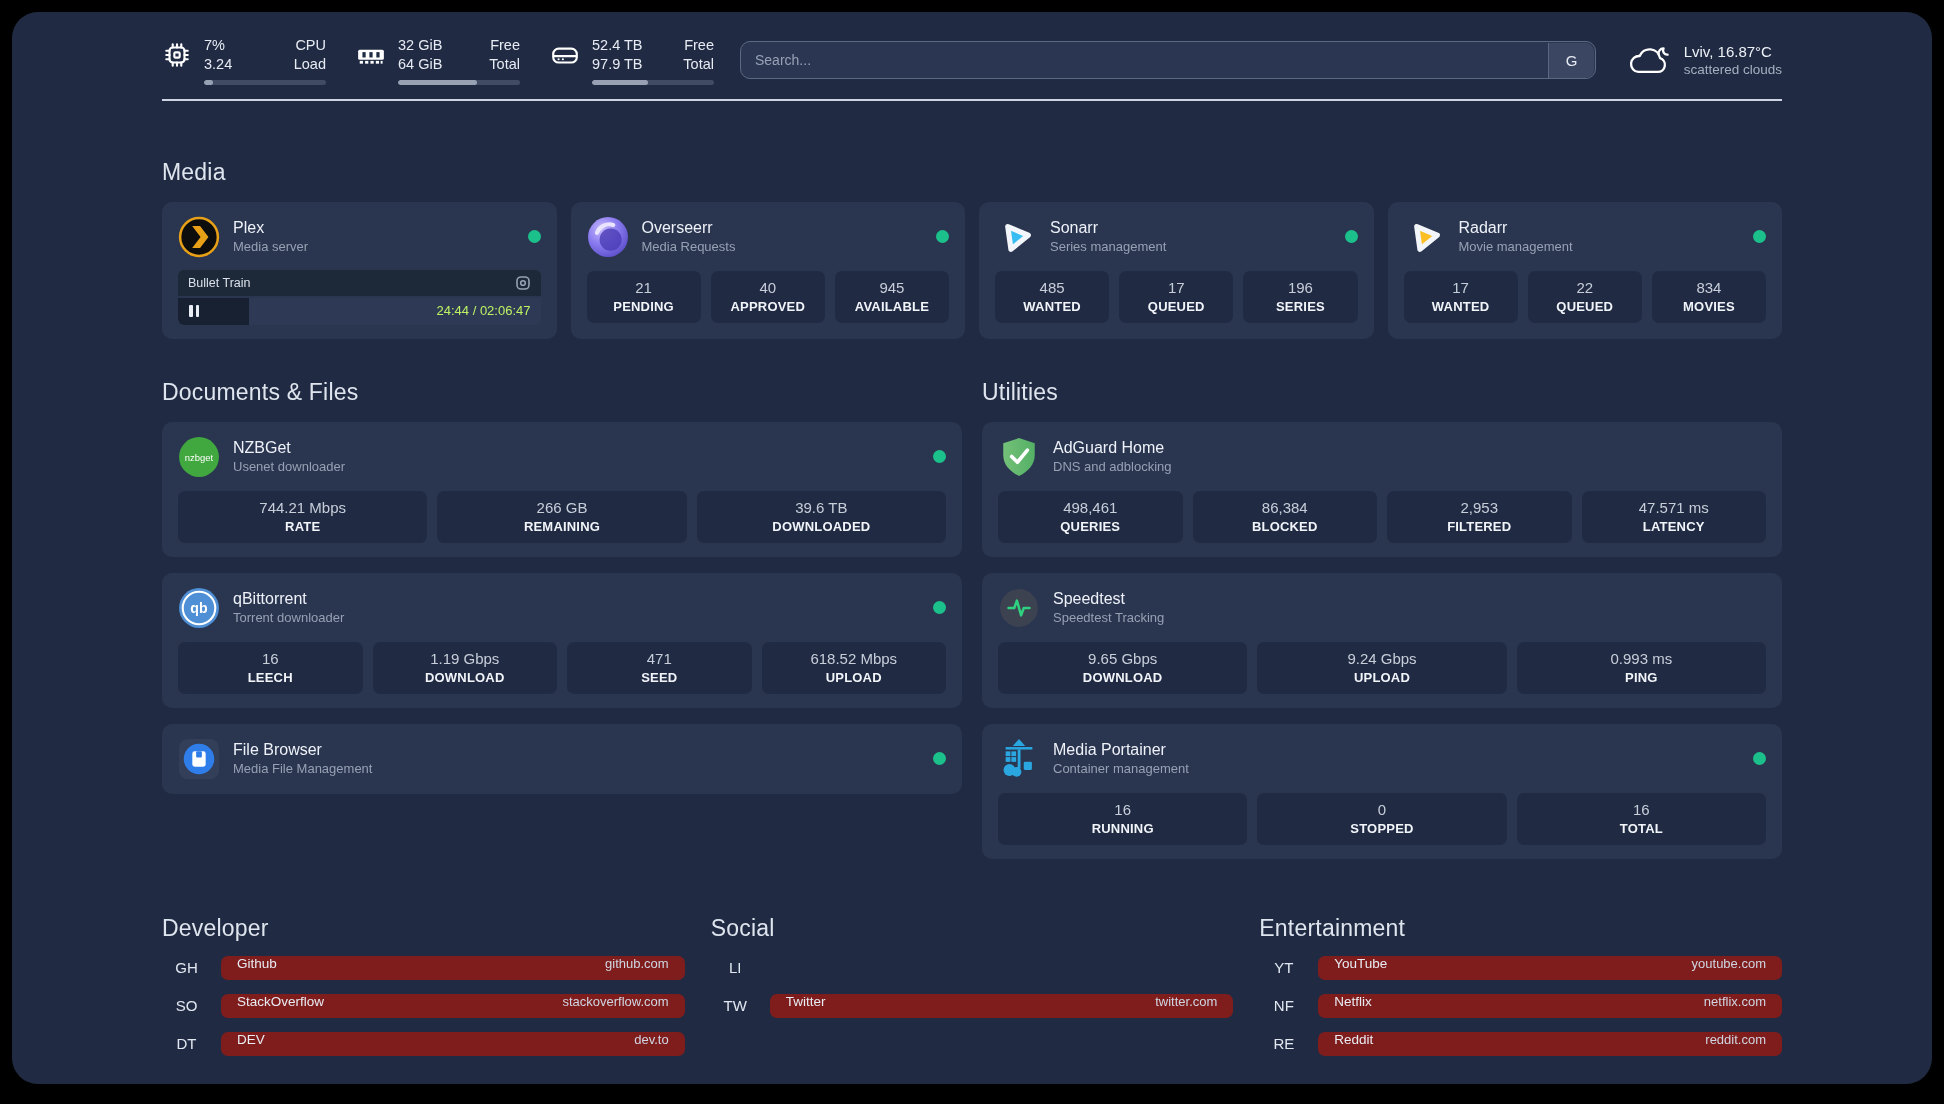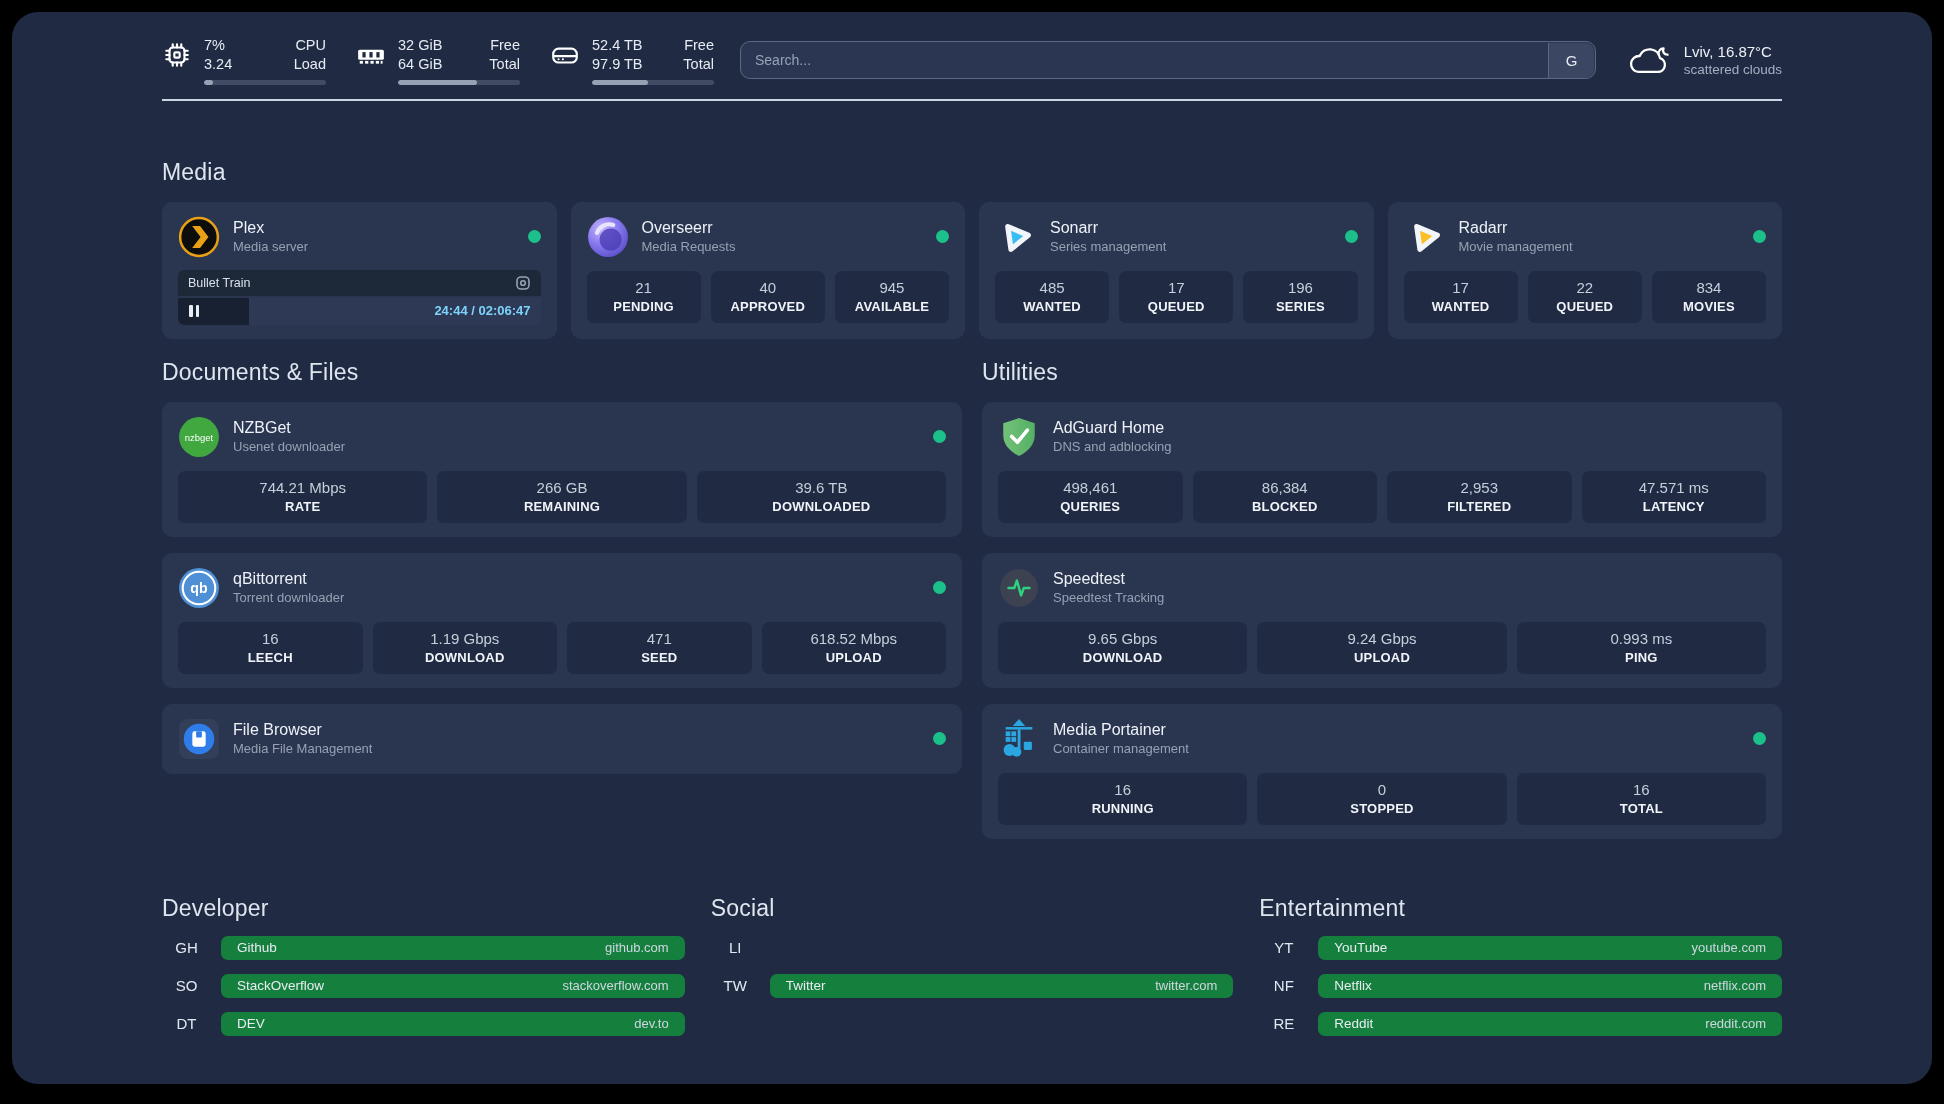--- a/index.html
+++ b/index.html
@@ -24,21 +24,21 @@
   .gbtn{position:absolute;top:1.5px;right:1.5px;bottom:1.5px;width:46px;background:#3a4662;border-left:1.5px solid #5c6781;border-radius:0 8.5px 8.5px 0;display:flex;align-items:center;justify-content:center;color:#e7ebf3;font-size:15px;cursor:pointer}
   .weather{display:flex;align-items:center;gap:12px}
   .wtexts .wtitle{font-size:15px;color:#eef1f7}
   .wtexts .wsub{font-size:13.5px;color:#a6afc0;margin-top:2px}
   .divider{margin-top:14px;border-top:2px solid #ccd4e3}
 
   
   h2.sec{font-size:23px;font-weight:500;color:#dfe5ee;letter-spacing:.2px}
   .sec-media{margin-top:58px}
   .grid4{display:grid;grid-template-columns:repeat(4,1fr);gap:14px;margin-top:16px}
-  .two-col{display:grid;grid-template-columns:1fr 1fr;gap:20px;margin-top:20px;align-items:start}
+  .two-col{display:grid;grid-template-columns:1fr 1fr;gap:20px;margin-top:40px;align-items:start}
   .col-cards{display:flex;flex-direction:column;gap:16px;margin-top:16px}
 
   
   .card{background:#2a3550;border-radius:10px;padding:14px 16px;cursor:pointer}
   .card-head{display:flex;align-items:center;gap:13px}
   .app-icon{width:42px;height:42px;flex:0 0 42px;display:flex;align-items:center;justify-content:center}
   .app-icon svg{width:100%;height:100%}
   .card-title{font-size:16px;font-weight:400;color:#eef2f8}
   .card-sub{font-size:13px;color:#97a1b3;margin-top:2px}
   .dot{width:13px;height:13px;border-radius:50%;background:#1cc08a;margin-left:auto;flex:0 0 13px}
@@ -48,28 +48,28 @@
   .stat-label{font-size:13px;font-weight:700;color:#f1f4f9;margin-top:3px;letter-spacing:.2px}
 
   
   .player{margin-top:12px}
   .prow1{display:flex;align-items:center;justify-content:space-between;background:#1d2839;border-radius:6px 6px 0 0;padding:4px 10px;height:26px}
   .ptitle{font-size:12.5px;color:#dbe1ea}
   .prow2{position:relative;height:27px;background:#2e3a55;border-radius:0 0 6px 6px;margin-top:2px;overflow:hidden}
   .pfill{position:absolute;left:0;top:0;bottom:0;background:#172131;border-radius:0 0 0 6px;width:0}
   .pause{position:absolute;left:11px;top:7px;display:flex;gap:3px;cursor:pointer}
   .pause i{display:block;width:3.5px;height:12px;background:#e9edf4;border-radius:1px}
-  .ptime{position:absolute;right:10px;top:5px;font-size:13px;font-weight:700;color:#7dd3fc}
+  .ptime{position:absolute;right:10px;top:5px;font-size:13px;font-weight:400;color:#bef264}
 
   
   .bookmarks{display:grid;grid-template-columns:repeat(3,1fr);gap:26px;margin-top:56px}
   .bm-list{margin-top:14px}
   .bm-row{display:flex;gap:10px;margin-bottom:14px;height:24px;cursor:pointer}
   .bm-abbr{width:49px;flex:0 0 49px;background:#202b43;border-radius:7px;display:flex;align-items:center;justify-content:center;font-size:15px;color:#e2e8f1}
-  .bm-pill{flex:1;background:#15803d;border-radius:7px;display:flex;align-items:center;justify-content:space-between;padding:0 16px}
+  .bm-pill{flex:1;background:#7f1d1d;border-radius:7px;display:flex;align-items:flex-start;justify-content:space-between;padding:0 16px}
   .bm-name{font-size:13.5px;color:#e8ecf3}
   .bm-url{font-size:13px;color:#cfd6e2}
 </style>
 </head>
 <body>
 
 <div class="panel">
   <div class="content">
 
     <header class="topbar">

